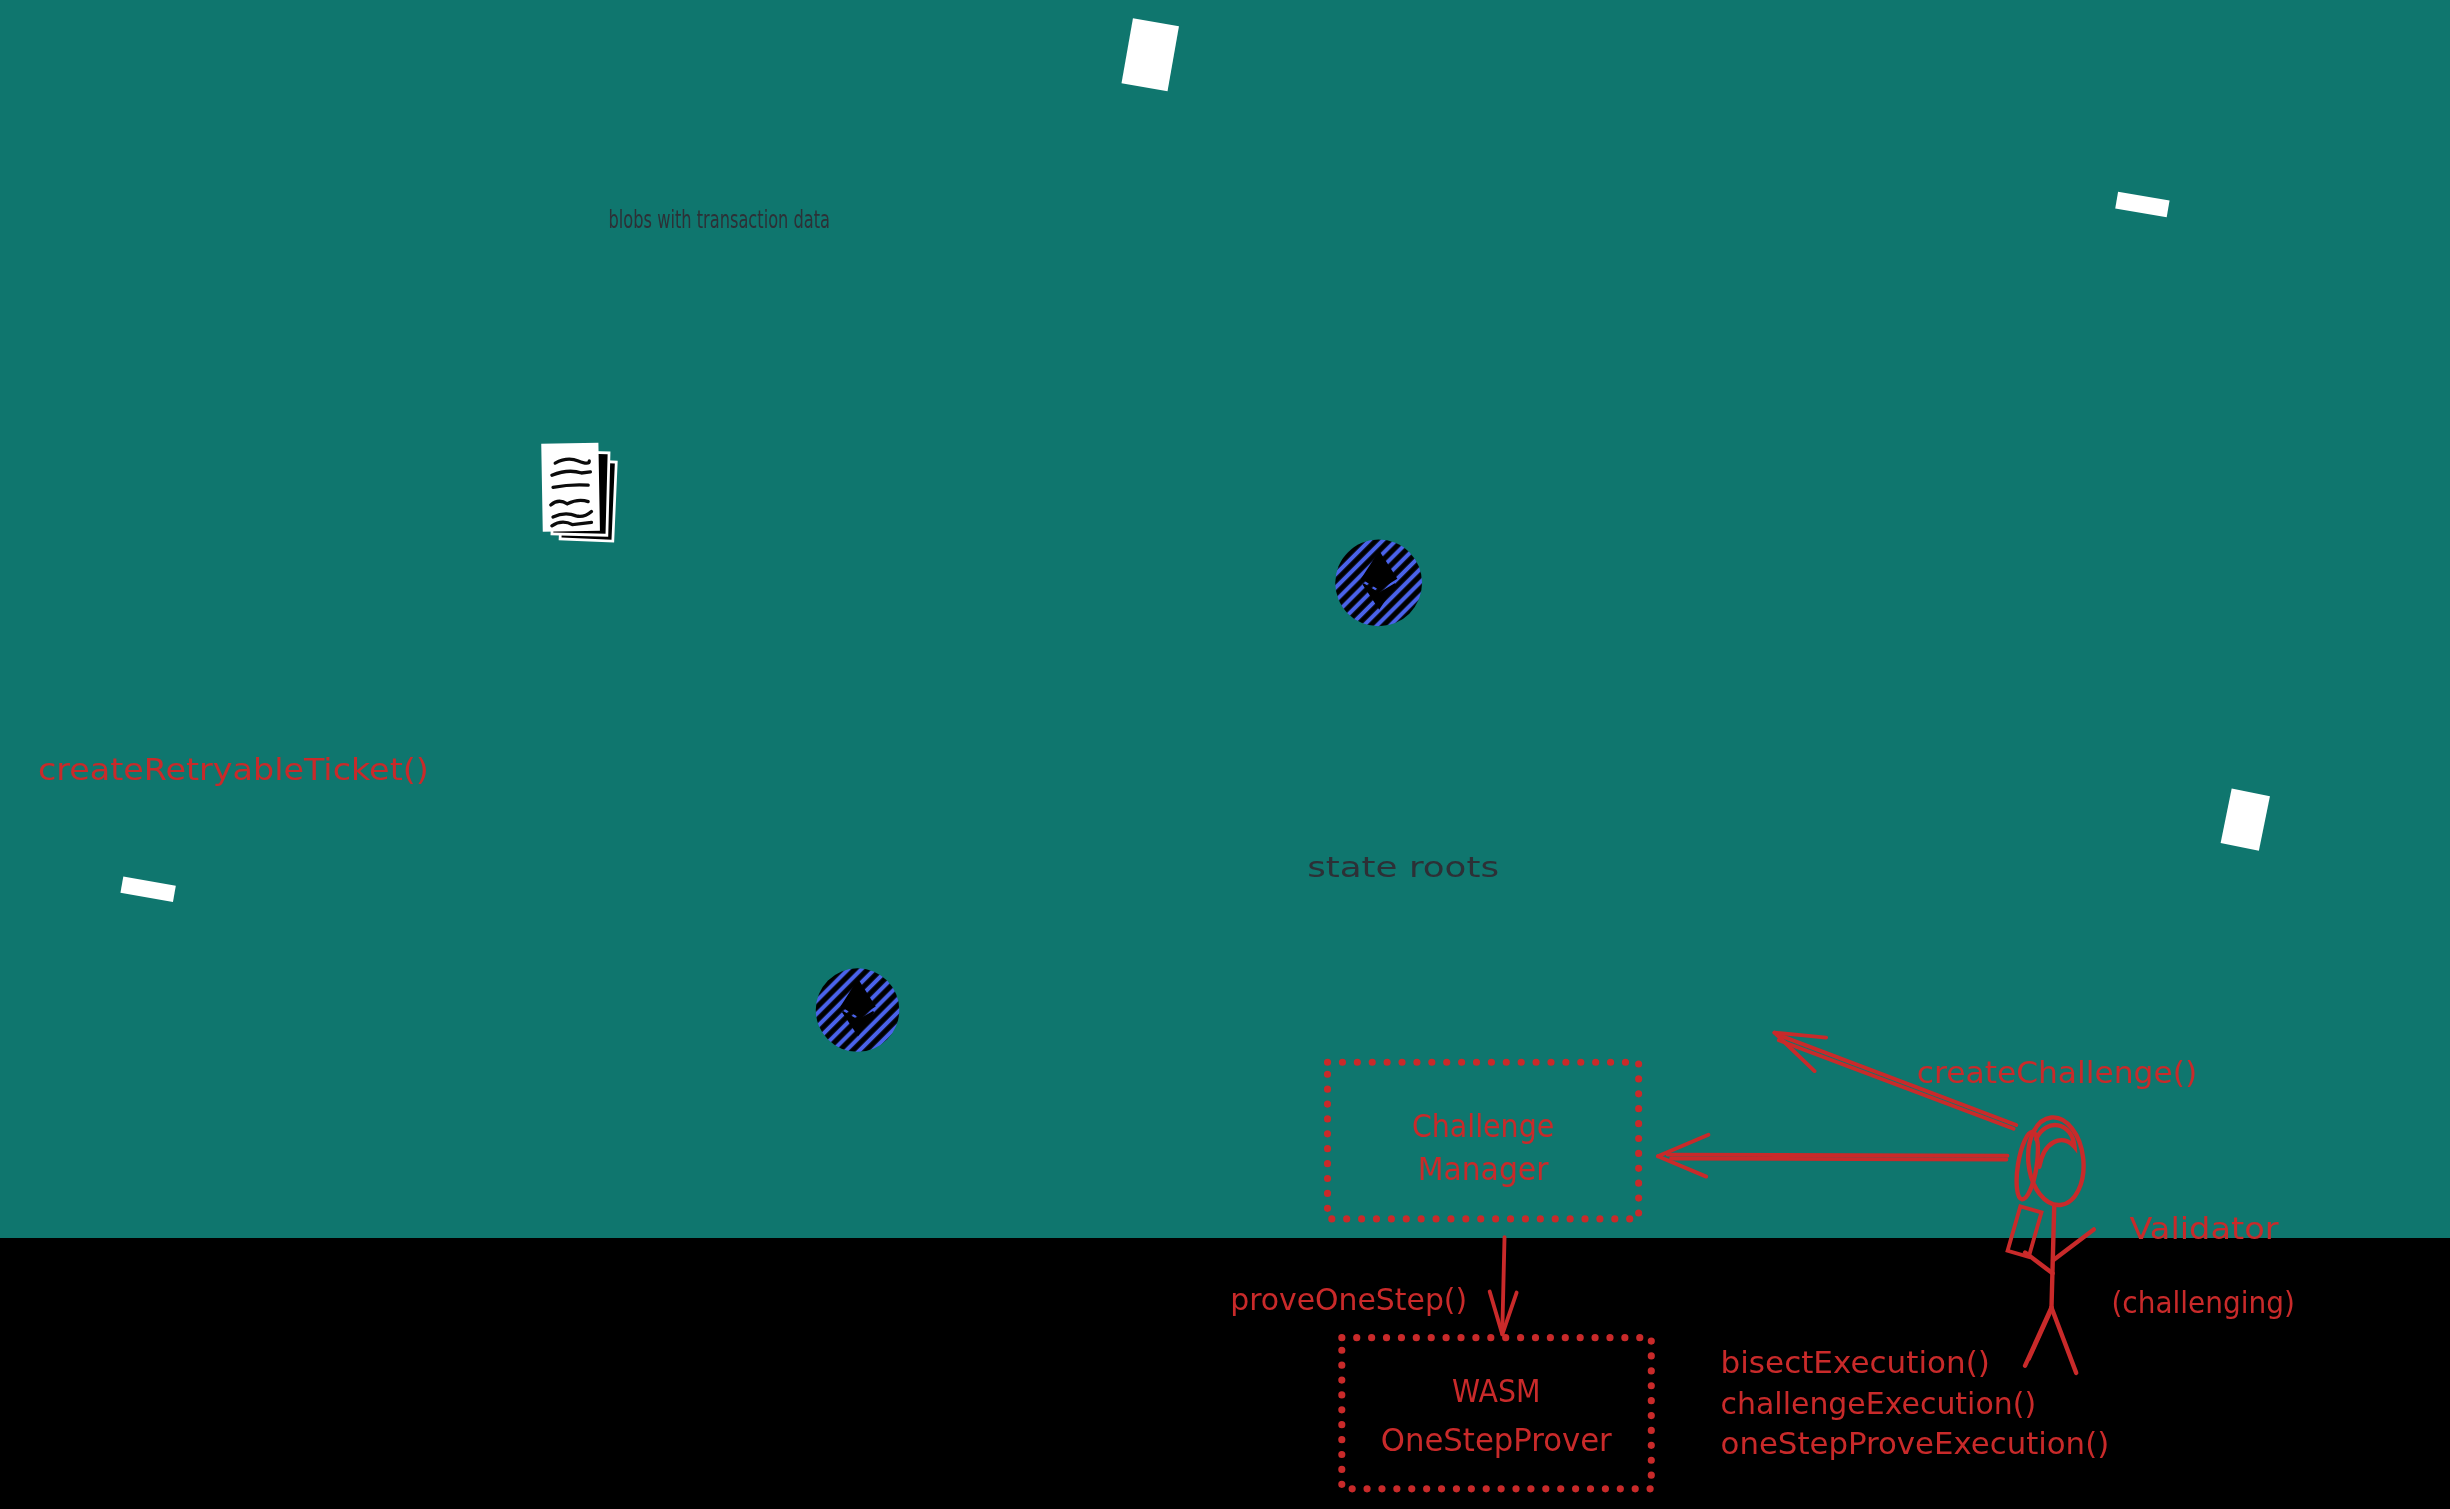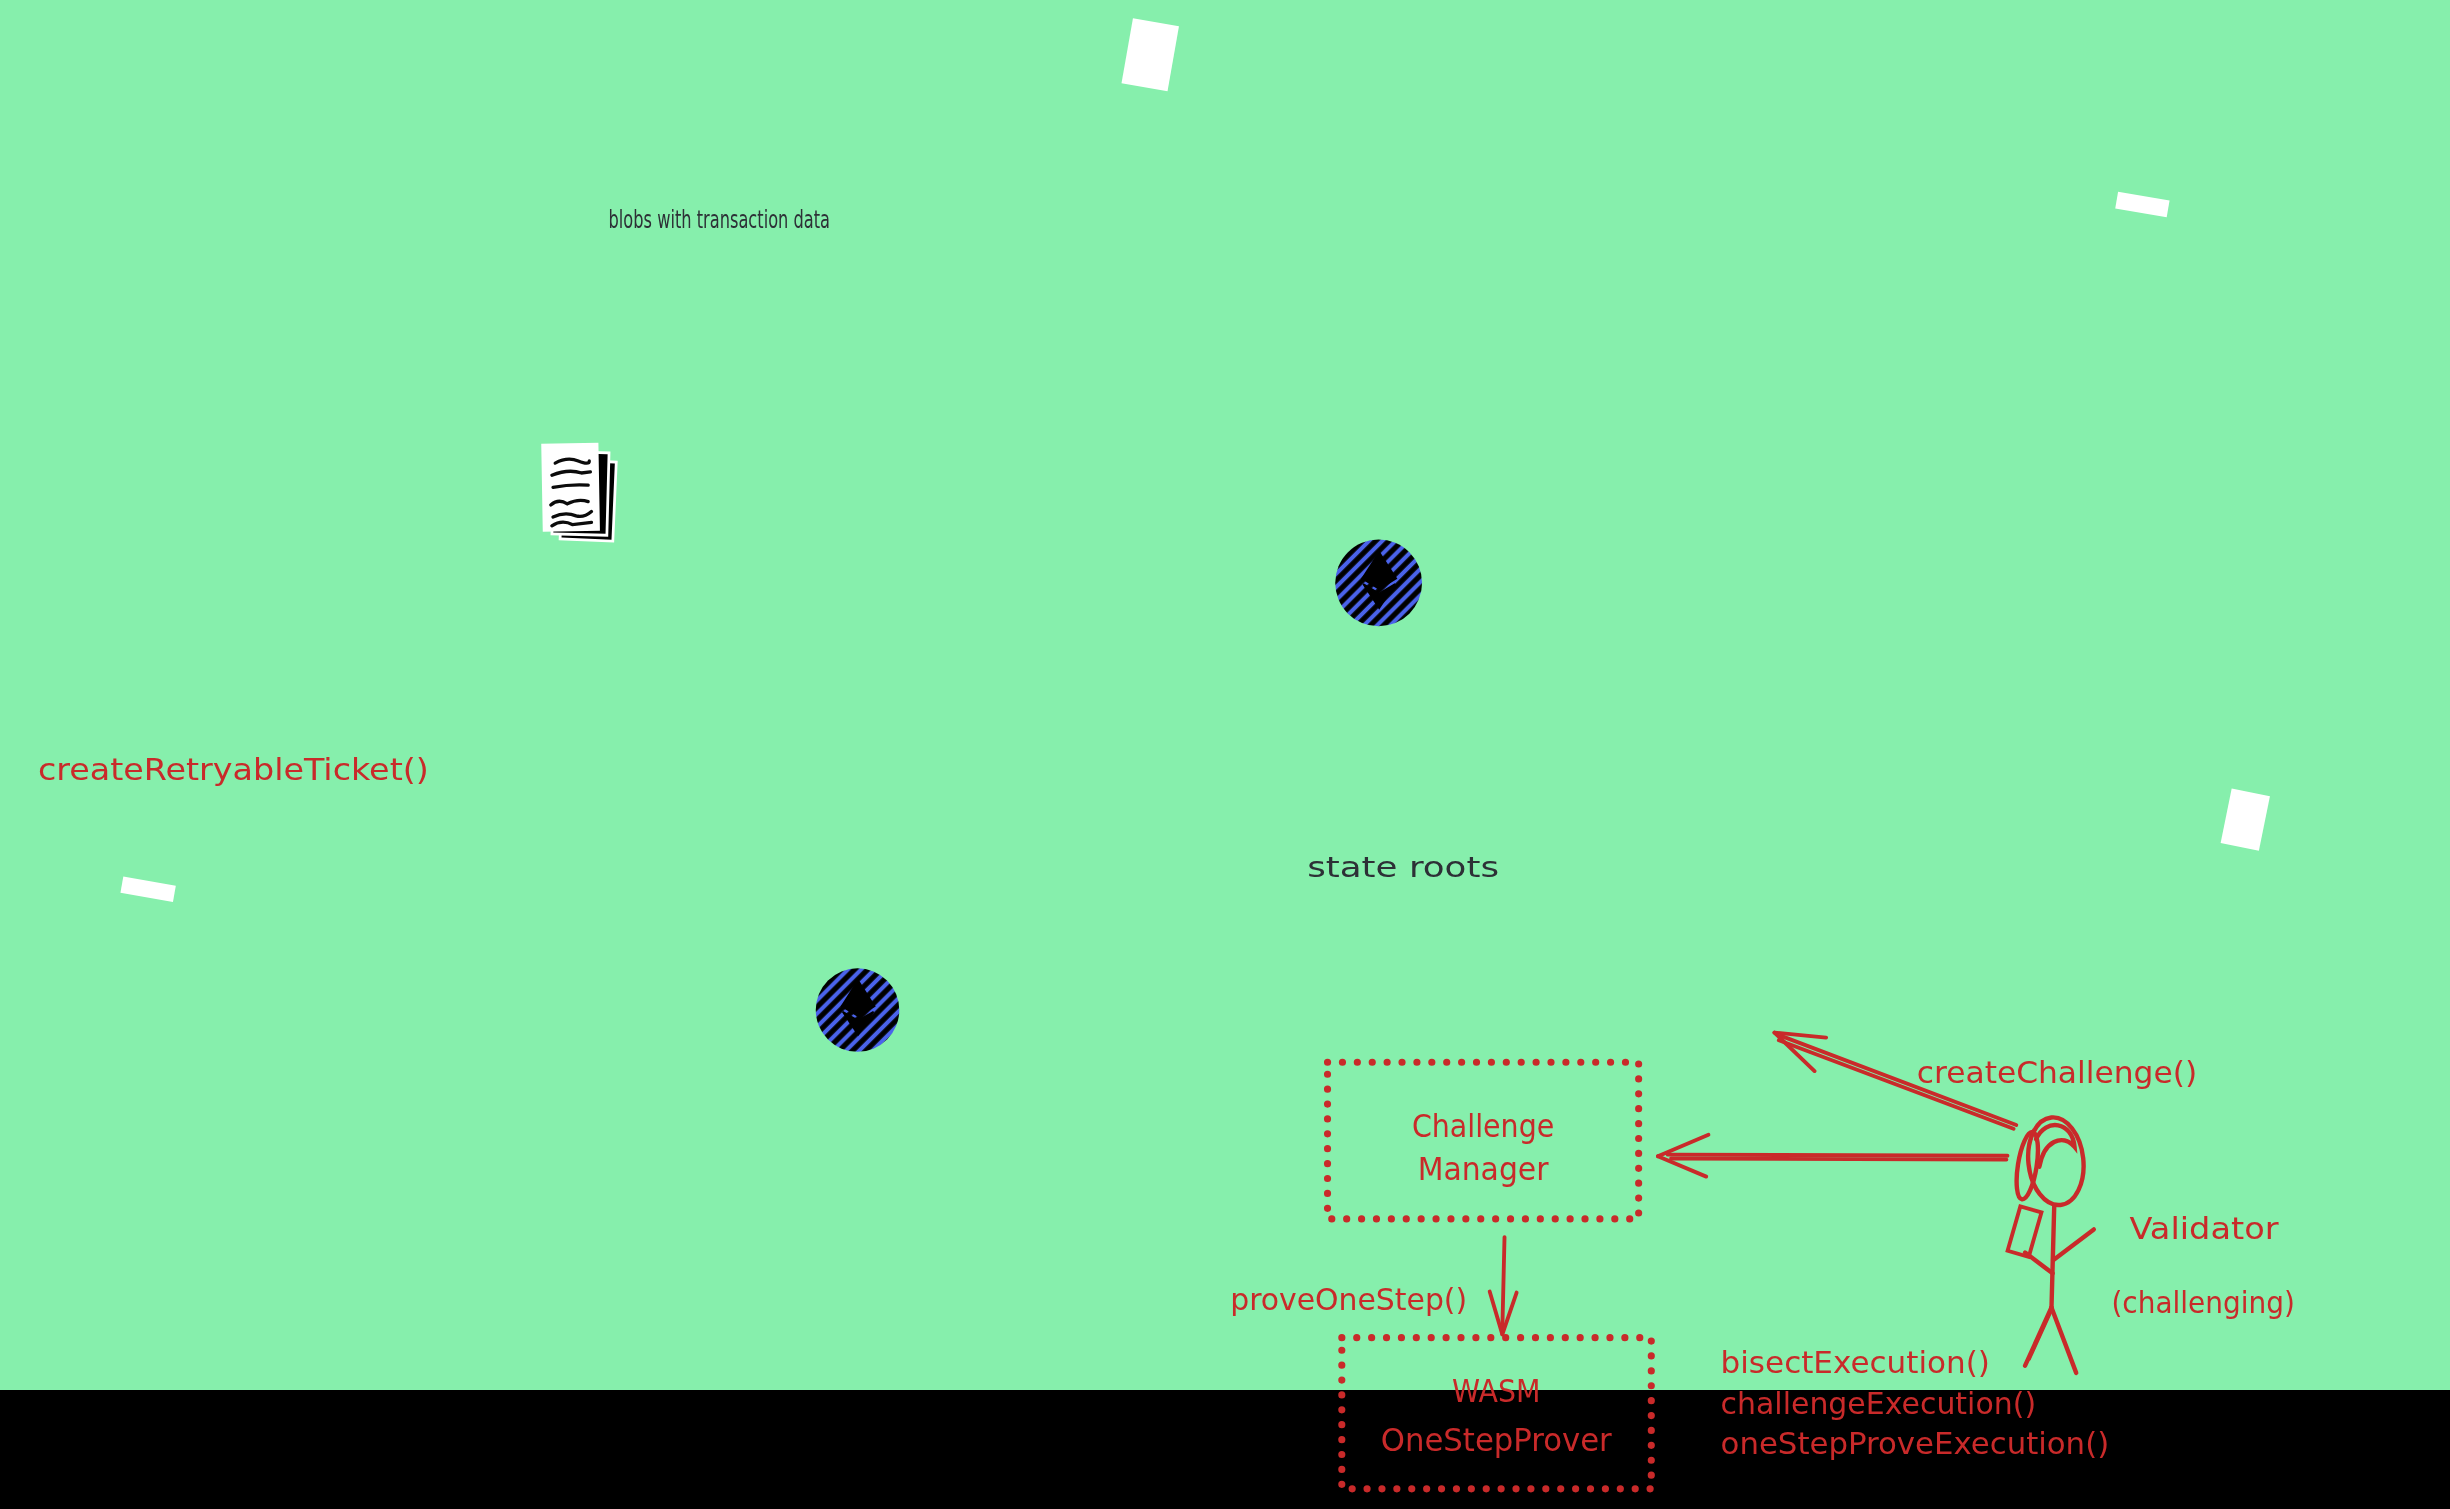--- a/index.html
+++ b/index.html
@@ -6,22 +6,22 @@
     margin: 0;
     padding: 0;
     background: #000000;
     width: 2450px;
     height: 1510px;
     overflow: hidden;
   }
   #canvas {
     position: relative;
     width: 2450px;
-    height: 1390px;
-    background: #86efac;
+    height: 1238px;
+    background: #0f766e;
   }
   svg.layer {
     position: absolute;
     left: 0;
     top: 0;
     width: 2450px;
     height: 1510px;
     display: block;
   }
   text {

